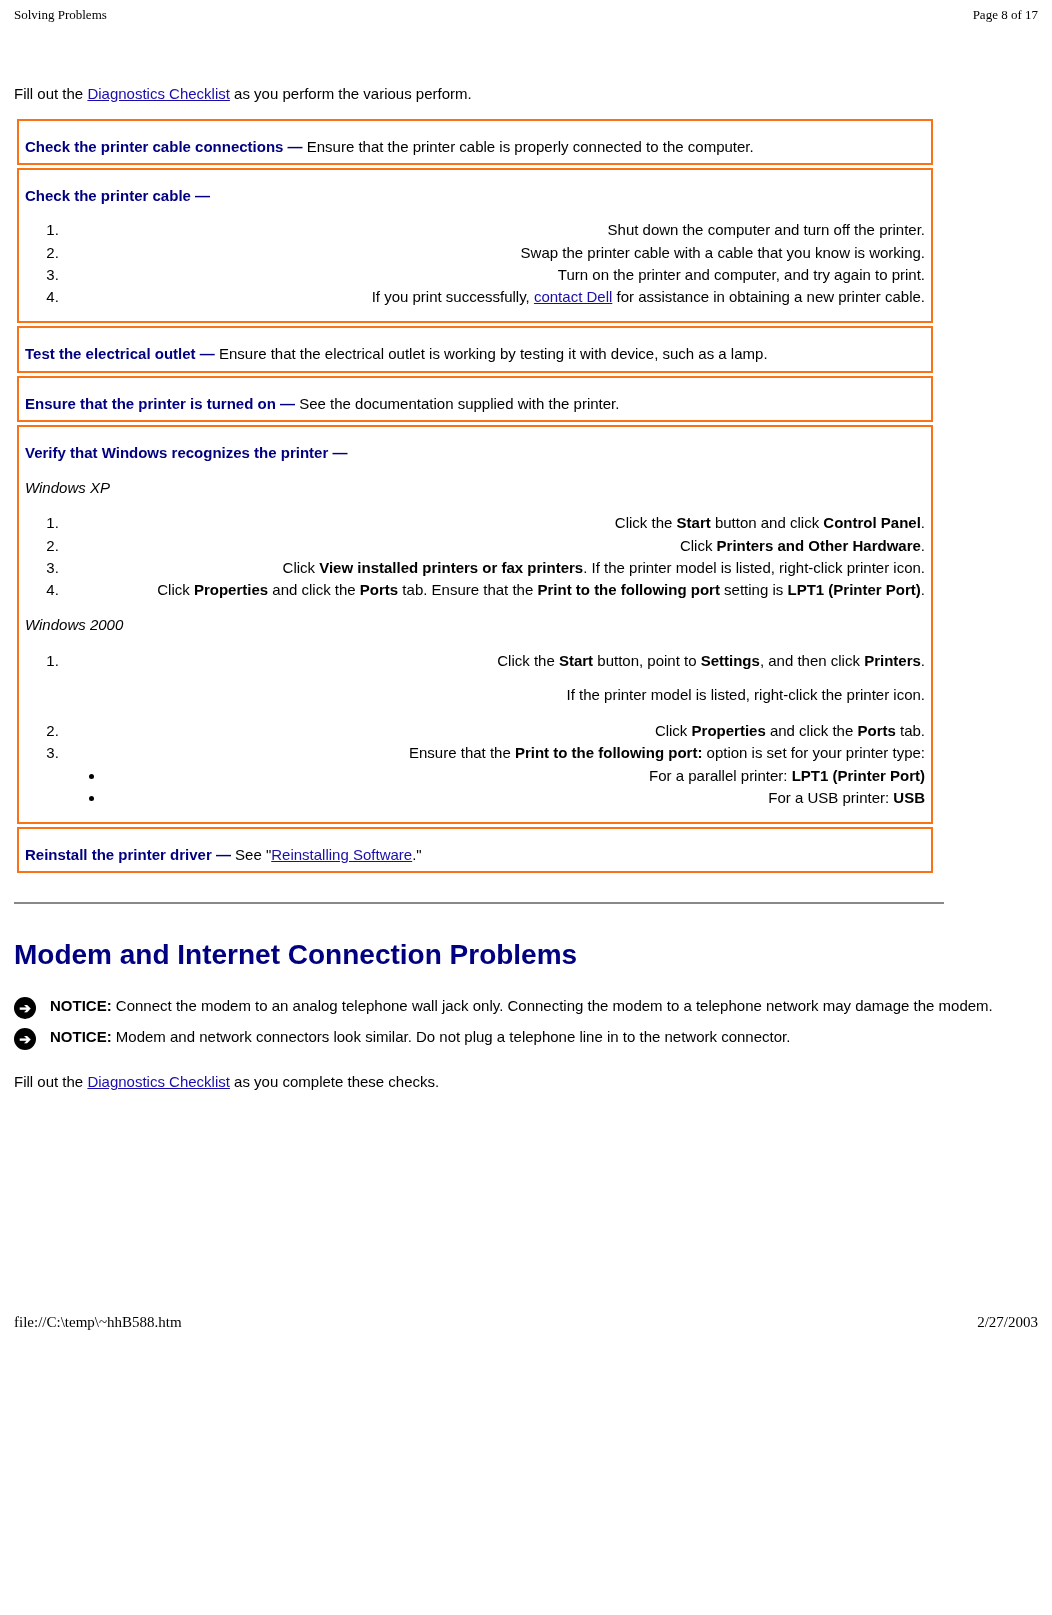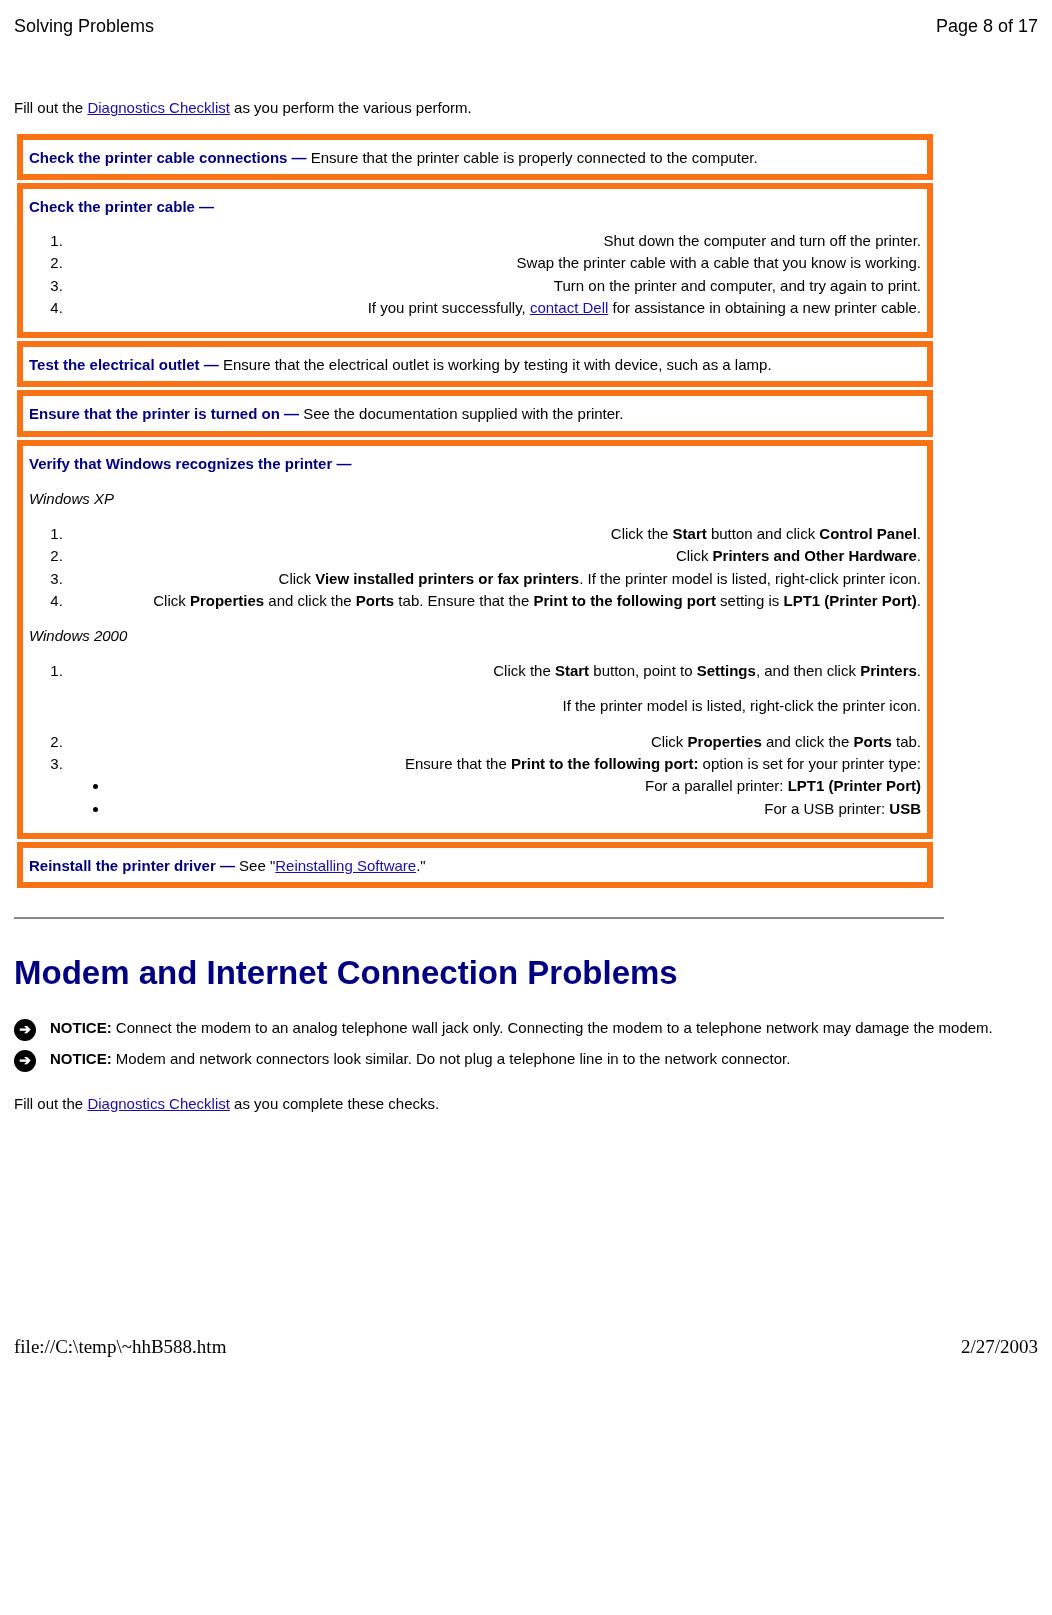--- a/index.html
+++ b/index.html
@@ -12,49 +12,48 @@
   }
   .page {
     width: 1052px;
     box-sizing: border-box;
     padding: 6px 14px 10px 14px;
     position: relative;
   }
   .header {
     display: flex;
     justify-content: space-between;
-    font-family: Liberation Sans, sans-serif;
-    font-size: 18px;
+    font-family: Liberation Serif, serif;
+    font-size: 13px;
     margin-bottom: 60px;
-    margin-top: 8px;
   }
   .footer {
     display: flex;
     justify-content: space-between;
     font-family: "Times New Roman", Times, serif;
-    font-size: 19px;
+    font-size: 15px;
     margin-top: 220px;
     align-items: flex-end;
   }
   a.inline-link {
     color: #1a0dab;
     text-decoration: underline;
   }
   .intro {
     margin-bottom: 12px;
   }
   table.tshoot {
     border-collapse: separate;
     border-spacing: 3px;
     width: 100%;
     max-width: 922px;
   }
   table.tshoot td {
-    border: 6px solid #f97316;
-    padding: 8px 6px 6px 6px;
+    border: 2px solid #f97316;
+    padding: 16px 6px 6px 6px;
     vertical-align: top;
   }
   .cell-title {
     color: #000080;
     font-weight: bold;
   }
   ol {
     margin: 14px 0 8px 0;
     padding-left: 38px;
     text-align: right;
@@ -71,21 +70,21 @@
     font-style: italic;
   }
   hr.section-rule {
     margin: 26px 0 32px 0;
     border: none;
     border-top: 2px solid #888;
     max-width: 930px;
   }
   h2.section-head {
     color: #000080;
-    font-size: 33px;
+    font-size: 28px;
     font-weight: bold;
     margin: 0 0 22px 0;
   }
   .notice-row {
     display: flex;
     align-items: flex-start;
     margin-bottom: 8px;
   }
   .notice-icon {
     width: 22px;

